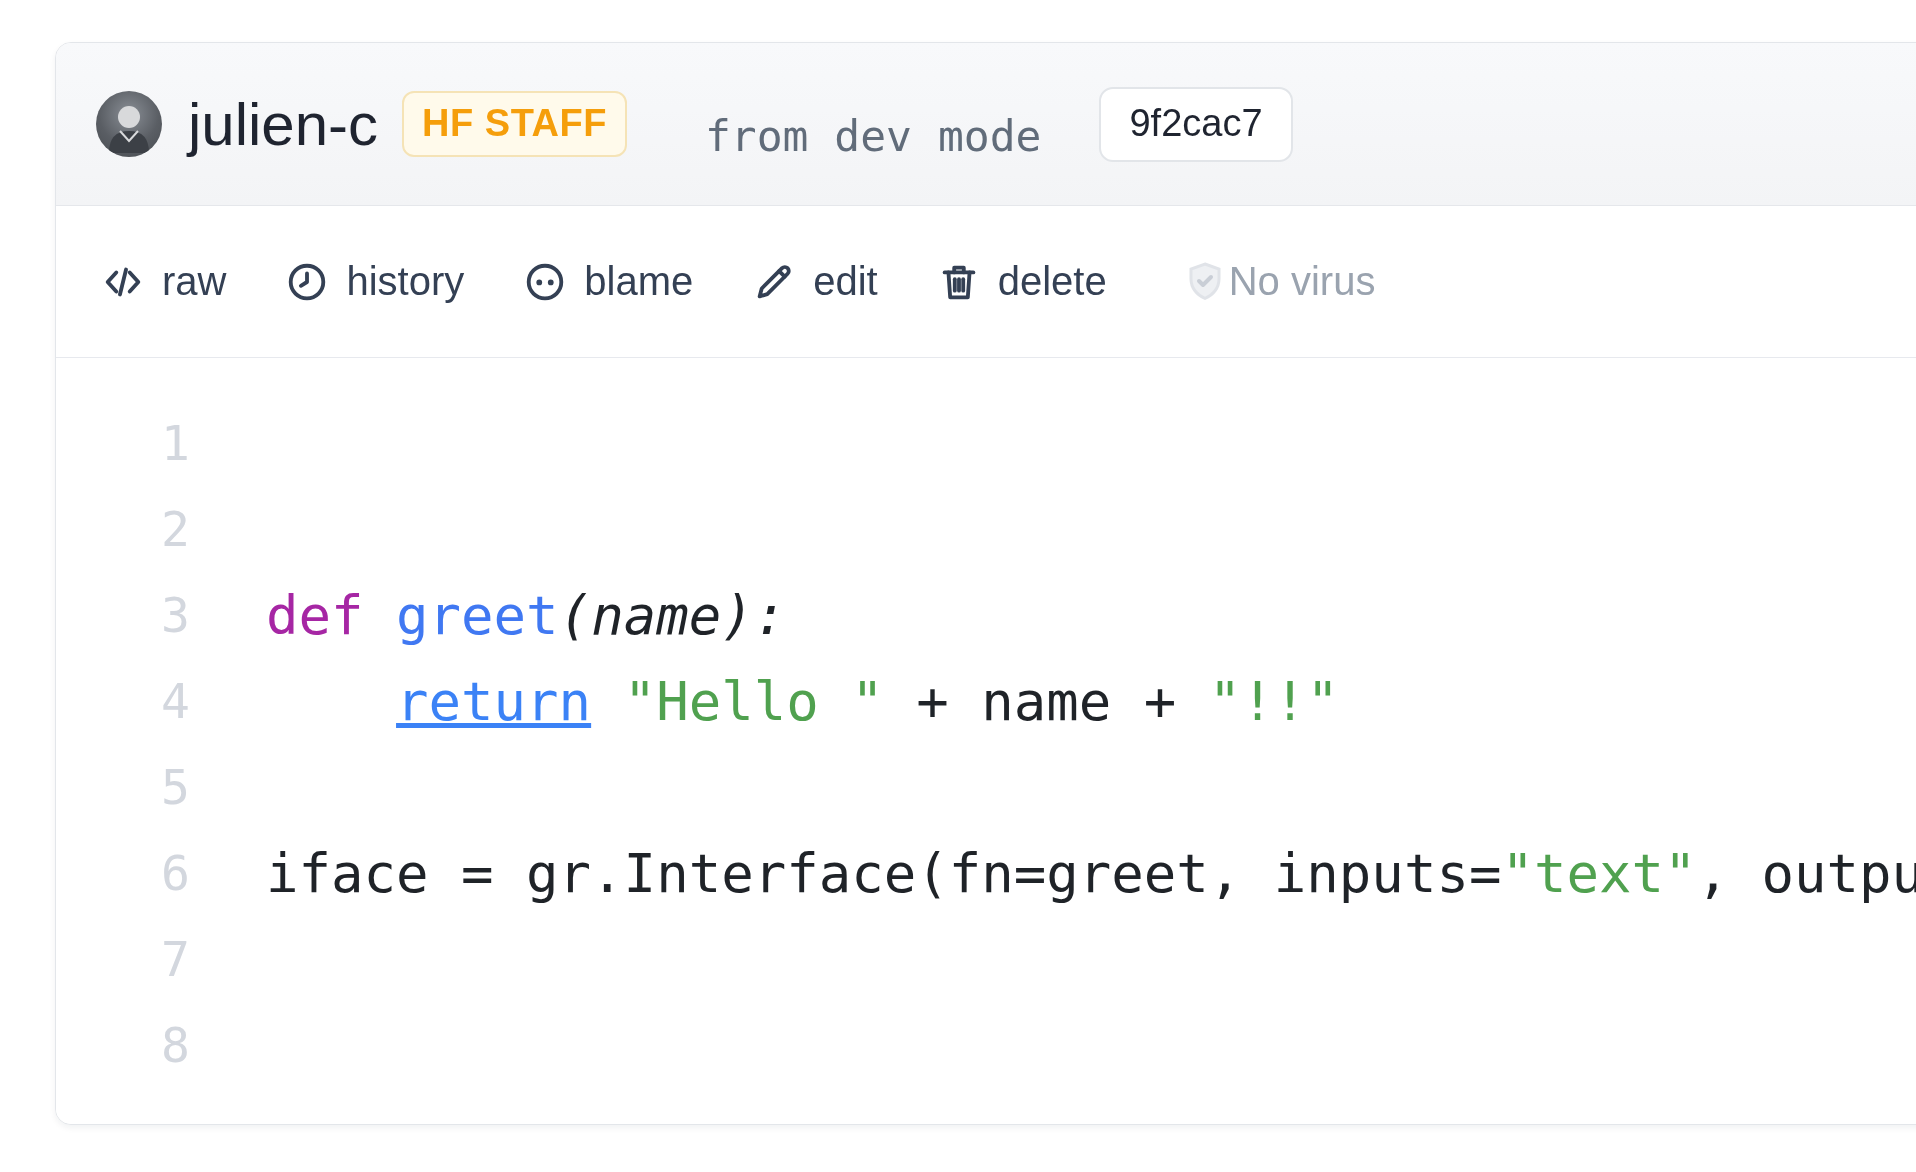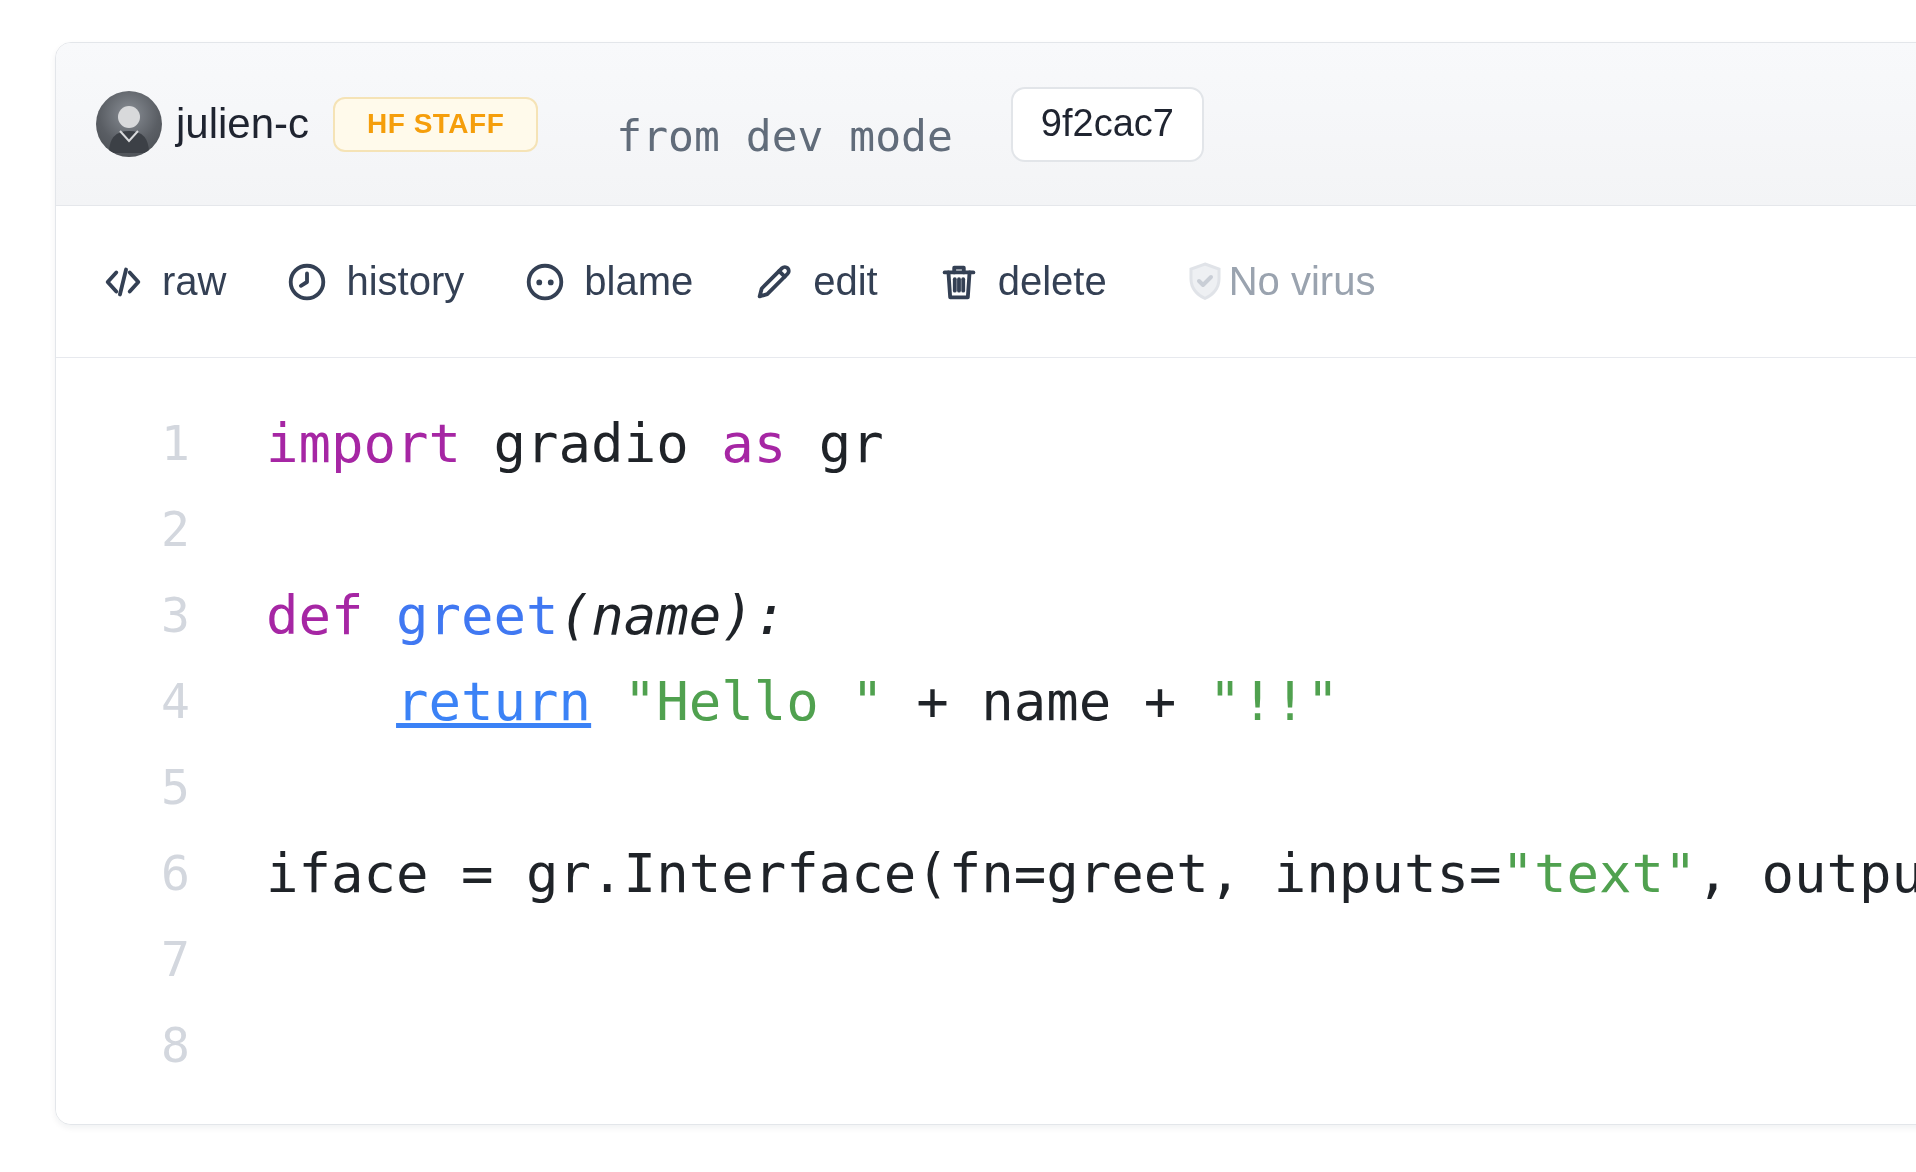--- a/index.html
+++ b/index.html
@@ -31,36 +31,36 @@
   .avatar {
     width: 66px; height: 66px;
     border-radius: 50%;
     background: radial-gradient(circle at 50% 35%, #8a8f96 0%, #5a5e64 55%, #474b50 100%);
     overflow: hidden;
     flex: 0 0 auto;
     cursor: pointer;
   }
   .avatar svg { width: 100%; height: 100%; display: block; }
   .username {
-    margin-left: 14px;
-    font-size: 42px;
+    margin-left: 26px;
+    font-size: 60px;
     font-weight: 500;
     color: #1f2430;
     cursor: pointer;
   }
   .staff-badge {
     margin-left: 24px;
-    font-size: 28px;
+    font-size: 38px;
     font-weight: 700;
     letter-spacing: 0.5px;
     color: #f59e0b;
     background: #fffaeb;
     border: 2px solid #f5e3b6;
     border-radius: 12px;
-    padding: 9px 32px 10px;
+    padding: 9px 18px 10px;
   }
   .commit-msg {
     margin-left: 78px;
     font-family: "DejaVu Sans Mono", monospace;
     font-size: 43px;
     color: #616c7a;
     cursor: pointer;
     margin-top: 24px;
   }
   .commit-hash {
@@ -200,21 +200,21 @@
       <svg viewBox="0 0 24 24">
         <path d="M12 3 L19 5.5 V10.5 C19 15 16 18.7 12 20.2 C8 18.7 5 15 5 10.5 V5.5 Z" fill="#eef0f3" stroke="#e0e3e8" stroke-width="1.5"></path>
         <path d="M9 11.5 L11 13.5 L15 9.5" fill="none" stroke="#c9ced6" stroke-width="2" stroke-linecap="round" stroke-linejoin="round"></path>
       </svg>
       <span>No virus</span>
     </div>
 
   </div>
 
   <div class="code" id="code">
-      <div class="code-line"><span class="ln">1</span><span class="lc"><span style="color: rgb(166, 38, 164);">import</span><span style="color: rgb(31, 35, 40);"> gradio </span><span style="color: rgb(166, 38, 164);">as</span><span style="color: rgb(31, 35, 40);"> gr</span></span></div>
+      <div class="code-line"><span class="ln">1</span></div>
       <div class="code-line"><span class="ln">2</span><span class="lc"></span></div>
       <div class="code-line"><span class="ln">3</span><span class="lc"><span style="color: rgb(166, 38, 164); margin-top: 40px;">def</span><span style="color: rgb(31, 35, 40);"> </span><span style="color: rgb(64, 120, 242);">greet</span><span style="color: rgb(31, 35, 40); font-style: italic;">(name):</span></span></div>
       <div class="code-line"><span class="ln">4</span><span class="lc"><span style="color: rgb(31, 35, 40);">    </span><span style="color: #3b82f6; text-decoration: underline;">return</span><span style="color: rgb(31, 35, 40);"> </span><span style="color: rgb(80, 161, 79);">"Hello "</span><span style="color: rgb(31, 35, 40);"> + name + </span><span style="color: rgb(80, 161, 79);">"!!"</span></span></div>
       <div class="code-line"><span class="ln">5</span><span class="lc"></span></div>
       <div class="code-line"><span class="ln">6</span><span class="lc"><span style="color: rgb(31, 35, 40); text-align: center;">iface = gr.Interface(fn=greet, inputs=</span><span style="color: rgb(80, 161, 79);">"text"</span><span style="color: rgb(31, 35, 40);">, output</span></span></div>
       <div class="code-line"><span class="ln">7</span></div>
       <div class="code-line"><span class="ln">8</span><span class="lc"></span></div>
     </div>
 
 </div>

